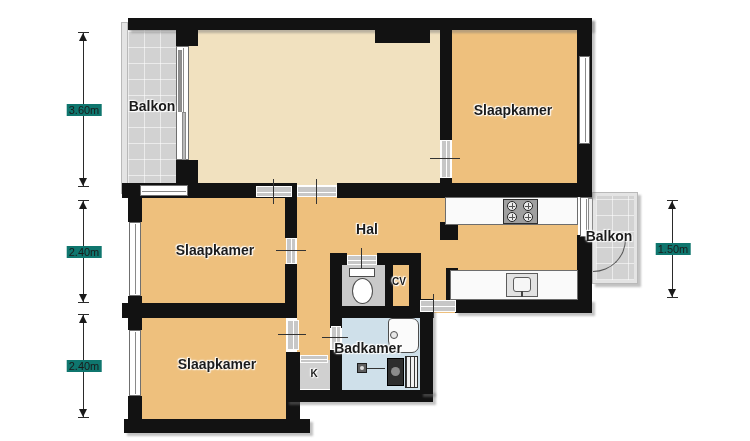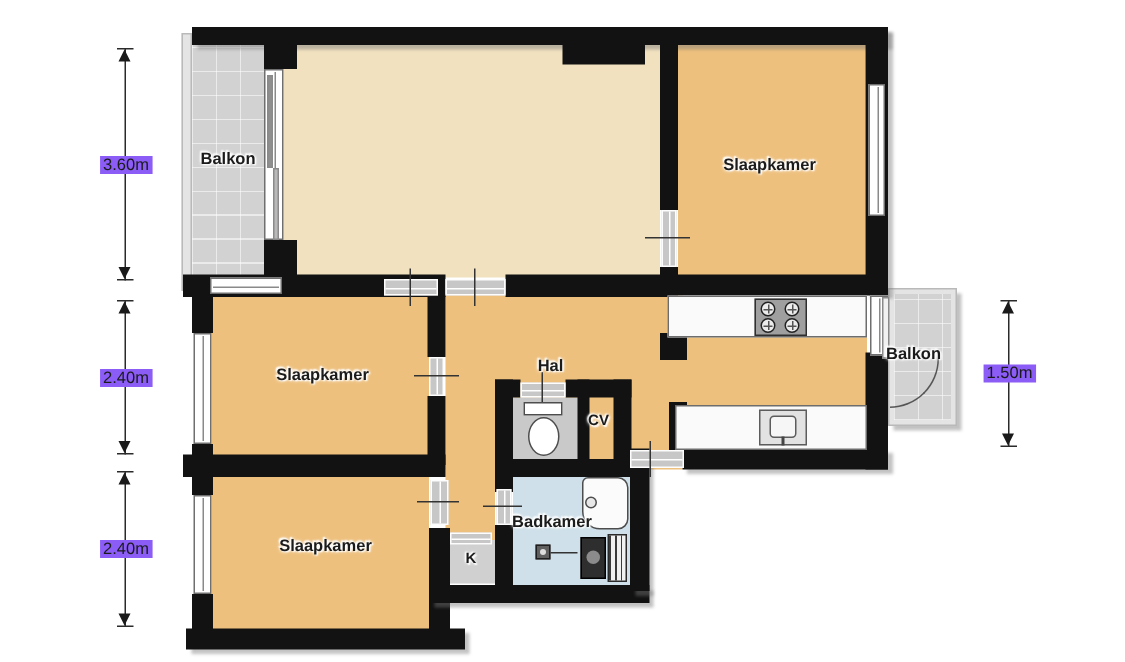--- a/index.html
+++ b/index.html
@@ -46,33 +46,33 @@
   .toilet-bowl{position:absolute;background:#fff;border:1px solid #4d4d4d;border-radius:50%;}
   .tub{position:absolute;background:#fbfbfb;border:1px solid #4d4d4d;border-radius:4px 7px 7px 12px;}
   .tub-faucet{position:absolute;width:8px;height:8px;border-radius:50%;background:#e8e8e8;border:1px solid #4d4d4d;}
   .washer{position:absolute;background:#2e2e2e;border:1px solid #000;}
   .washer:after{content:"";position:absolute;left:3px;top:8px;width:9px;height:9px;border-radius:50%;background:#8b8b8b;}
   .radiator{position:absolute;background:#f1f1f1;border:1px solid #2a2a2a;
             background-image:repeating-linear-gradient(90deg,#3a3a3a 0 1px,transparent 1px 4px);}
   .valve{position:absolute;background:#5f5f5f;border:1px solid #1e1e1e;}
   .valve:after{content:"";position:absolute;left:2px;top:2px;width:4px;height:4px;border-radius:50%;background:#ddd;}
   
-  .rlabel{position:absolute;transform:translate(-50%,-50%);font-weight:700;font-size:11px;color:#1b1b1b;
+  .rlabel{position:absolute;transform:translate(-50%,-50%);font-weight:700;font-size:14px;color:#1b1b1b;
           white-space:nowrap;text-shadow:0 0 2px #fff,0 0 3px #fff,1px 1px 1px #fff,-1px -1px 1px #fff;}
   .rlabel.small{font-size:10px;}
   
   .dim{position:absolute;width:0;}
   .dim-line{position:absolute;left:0;top:0;bottom:0;width:1px;background:#2a2a2a;}
   .dim-cap{position:absolute;left:-5px;width:11px;height:1px;background:#2a2a2a;}
   .dim-cap.t{top:0;} .dim-cap.b{bottom:0;}
   .dim-arrow{position:absolute;width:0;height:0;left:-4px;
              border-left:4px solid transparent;border-right:4px solid transparent;}
   .dim-arrow.up{top:1px;border-bottom:8px solid #1a1a1a;}
   .dim-arrow.down{bottom:1px;border-top:8px solid #1a1a1a;}
-  .dim-label{position:absolute;top:50%;left:1px;transform:translate(-50%,-50%);background:#8b5cf6;
+  .dim-label{position:absolute;top:50%;left:1px;transform:translate(-50%,-50%);background:#0f766e;
              padding:0 2px;font-size:11px;color:#1a1a1a;white-space:nowrap;}
 </style>
 </head>
 <body>
 
 <div id="canvas">
 
   <div class="rail" style="left:121px;top:22px;width:7px;height:172px;"></div>
   <div class="floor tiles" style="left:128px;top:24px;width:48px;height:168px;"></div>
   <div class="floor f-beige" style="left:188px;top:30px;width:252px;height:155px;"></div>
@@ -173,21 +173,21 @@
   <div class="tub-faucet" style="left:390px;top:331px;"></div>
   <div class="valve" style="left:357px;top:363px;width:10px;height:10px;"></div>
   <div class="tick" style="left:367px;top:368px;width:18px;height:1px;"></div>
   <div class="washer" style="left:387px;top:358px;width:17px;height:28px;"></div>
   <div class="radiator" style="left:405px;top:356px;width:13px;height:32px;"></div>
 
   <span class="rlabel" style="left:152px;top:106px;">Balkon</span>
   <span class="rlabel" style="left:513px;top:110px;">Slaapkamer</span>
   <span class="rlabel" style="left:215px;top:250px;">Slaapkamer</span>
   <span class="rlabel" style="left:217px;top:364px;">Slaapkamer</span>
-  <span class="rlabel" style="left:367px;top:244px;">Hal</span>
+  <span class="rlabel" style="left:367px;top:229px;">Hal</span>
   <span class="rlabel small" style="left:399px;top:281px;">CV</span>
   <span class="rlabel" style="left:368px;top:348px;">Badkamer</span>
   <span class="rlabel small" style="left:314px;top:373px;">K</span>
   <span class="rlabel" style="left:609px;top:236px;">Balkon</span>
 
   <div class="dim" style="left:83px;top:32px;height:155px;">
     <div class="dim-line"></div>
       <div class="dim-cap t"></div>
       <div class="dim-cap b"></div>
     <div class="dim-arrow up"></div>

